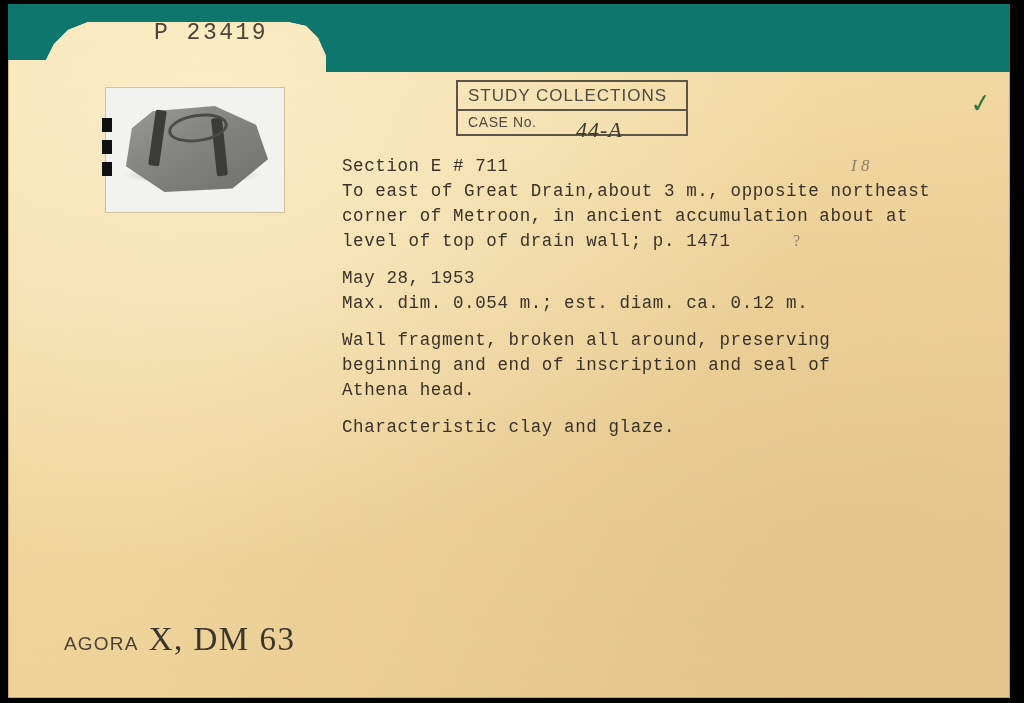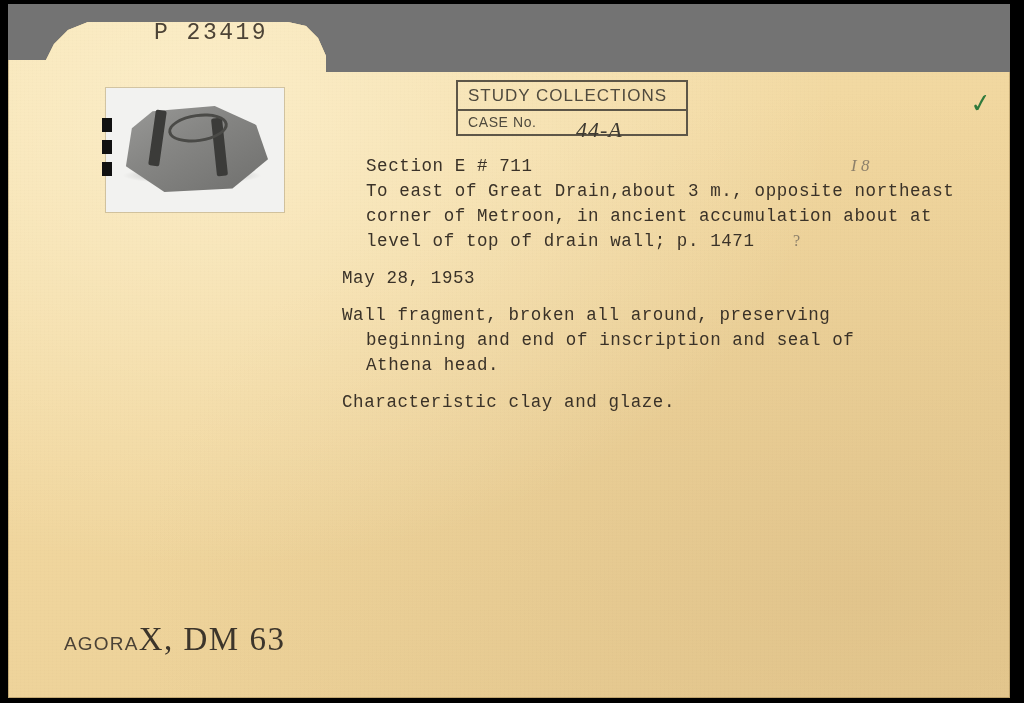--- a/index.html
+++ b/index.html
@@ -11,21 +11,21 @@
     width: 1024px;
     height: 703px;
     overflow: hidden;
     font-family: "Liberation Mono", monospace;
   }
 
   #page {
     position: relative;
     width: 1024px;
     height: 703px;
-    background: #737373;
+    background: #0f766e;
   }
 
   
   #card {
     position: absolute;
     left: 8px;
     top: 4px;
     width: 1002px;
     height: 694px;
     background: #f3dca6;
@@ -199,41 +199,42 @@
     left: 334px;
     top: 150px;
     width: 648px;
     color: #3a3228;
     font-family: "Liberation Mono", monospace;
     font-size: 17.5px;
     line-height: 25px;
     letter-spacing: 0.6px;
   }
   #body p { margin: 0; }
-  .block { margin-bottom: 21px; margin-left: 24px; }
+  .block { margin-bottom: 21px; }
   .block.tight { margin-bottom: 0; }
   .spacer-lg { height: 12px; }
 
   
   .pencil {
     position: absolute;
     color: #6d655a;
     font-family: "Liberation Serif", serif;
     opacity: 0.75;
   }
   #pencil-ie { left: 843px; top: 152px; font-size: 17px; font-style: italic; }
   #pencil-q  { left: 785px; top: 228px; font-size: 16px; }
 
   
   #ref {
     position: absolute;
     left: 56px;
     bottom: 40px;
     display: flex;
     align-items: baseline;
+    gap: 10px;
     color: #4b4236;
   }
   #ref-agora {
     font-family: "Liberation Sans", sans-serif;
     font-size: 19px;
     letter-spacing: 1.2px;
   }
   #ref-cite {
     font-family: "Liberation Serif", serif;
     font-size: 33px;
@@ -282,20 +283,21 @@
 
     <div id="body">
       <div class="block tight">
         <p>Section E # 711</p>
         <p>To east of Great Drain,about 3 m., opposite northeast</p>
         <p>corner of Metroon, in ancient accumulation about at</p>
         <p>level of top of drain wall; p. 1471</p>
       </div>
       <div class="spacer-lg"></div>
       <p class="block">May 28, 1953</p>
+      <p class="block">Max. dim. 0.054 m.; est. diam. ca. 0.12 m.</p>
       <div class="spacer-lg"></div>
       <p class="block">Wall fragment, broken all around, preserving</p>
       <div class="block tight">
         <p>beginning and end of inscription and seal of</p>
         <p>Athena  head.</p>
       </div>
       <div class="spacer-lg"></div>
       <p>Characteristic clay and glaze.</p>
     </div>
 

